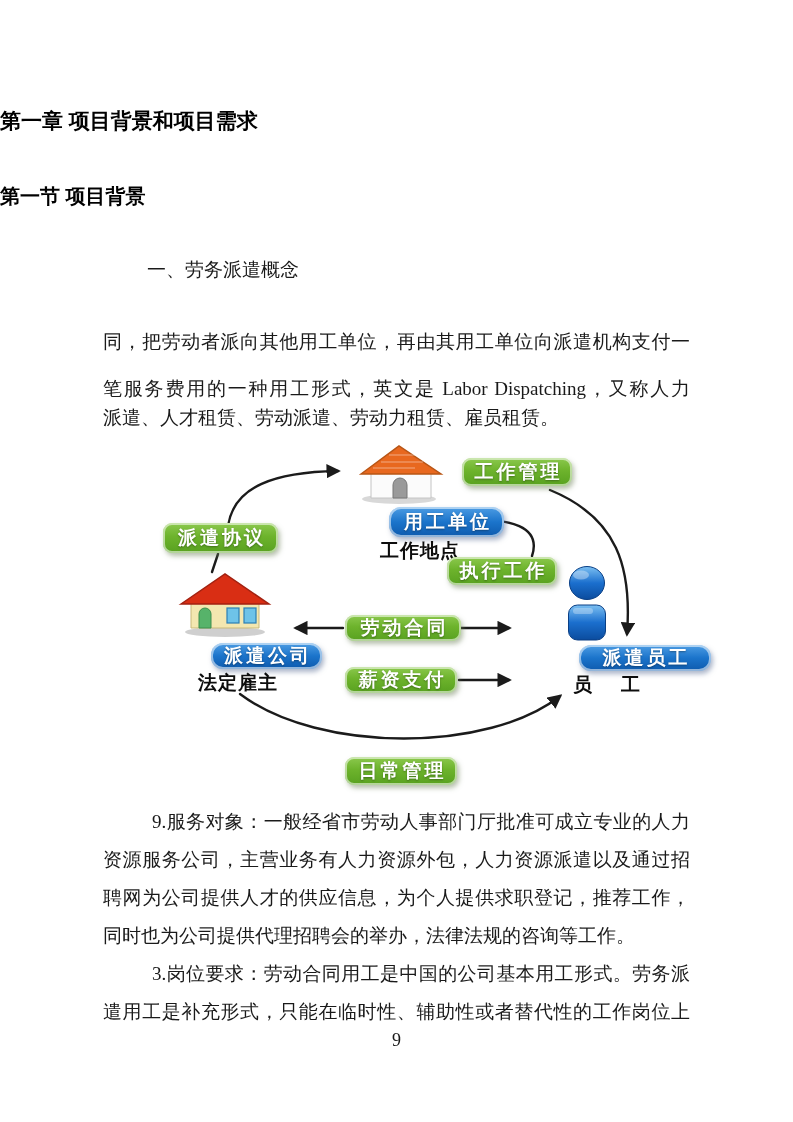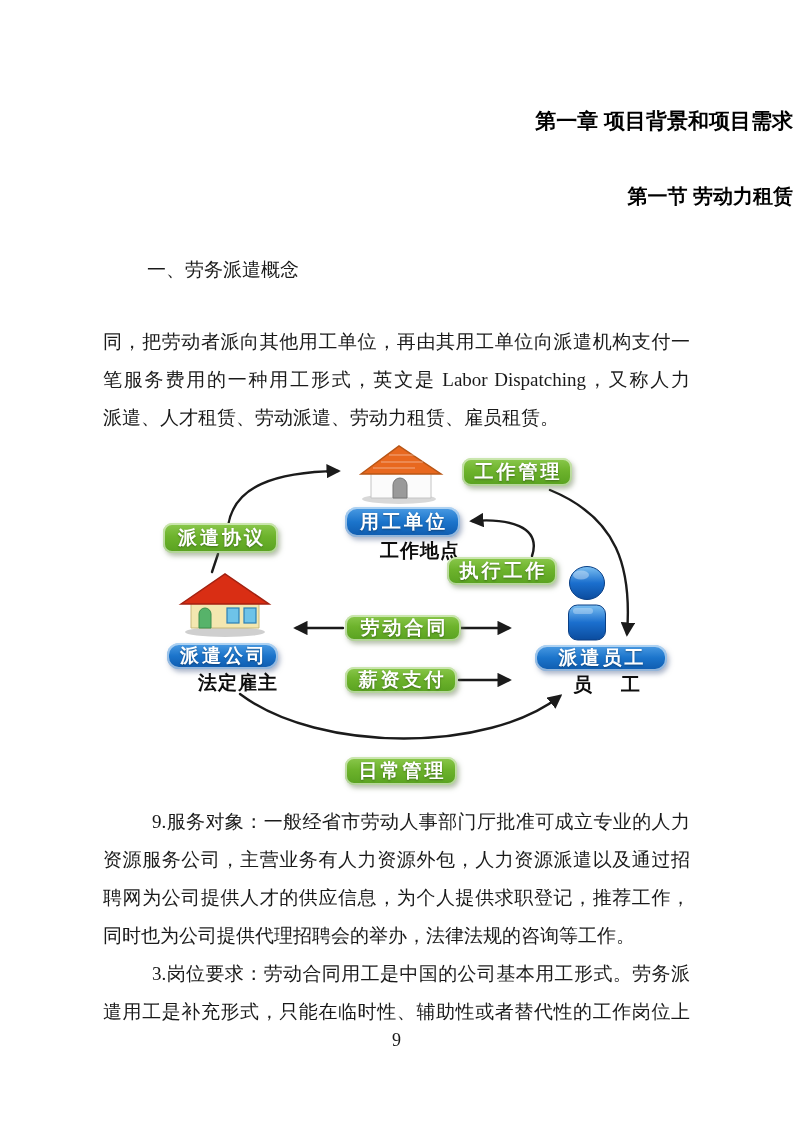--- a/index.html
+++ b/index.html
@@ -2,21 +2,21 @@
 <html><head>
 <meta charset="utf-8">
 <style>
   html,body { margin:0; padding:0; background:#e8e8e8; }
   .page {
     position:relative; width:793px; height:1122px; margin:0 auto;
     background:#ffffff; overflow:hidden;
     font-family:"Liberation Serif","DejaVu Serif",serif; color:#1a1a1a;
   }
   .h1, .h2 {
-    position:absolute; left:0; width:793px; text-align:right; margin:0;
+    position:absolute; left:0; width:793px; text-align:left; margin:0;
     font-family:"Liberation Sans","DejaVu Sans",sans-serif; font-weight:bold; color:#000;
   }
   .h1 { top:107px; font-size:21px; }
   .h2 { top:183px; font-size:20px; }
   .line {
     position:absolute; left:103px; width:587px; height:28px; line-height:28px;
     font-size:19px; white-space:nowrap;
   }
   .jl { white-space:normal; text-align:justify; text-align-last:justify; }
   .indent-a { text-indent:44px; }
@@ -36,39 +36,40 @@
   }
   .pill.green {
     background:linear-gradient(180deg,#8cc94e 0%,#6db32c 45%,#58a120 100%);
     box-shadow:inset 0 0 0 2px rgba(255,255,255,.55), 2px 3px 5px rgba(110,130,90,.5);
     text-align:right;
   }
   .pill.blue {
     border-radius:12px;
     background:linear-gradient(180deg,#4d9de4 0%,#1b74cb 50%,#0e5aad 100%);
     box-shadow:inset 0 0 0 2px rgba(255,255,255,.55), 2px 3px 5px rgba(90,110,150,.5);
+    margin-left:44px;
   }
   .dlabel {
     position:absolute; z-index:3; font-family:"Liberation Sans","DejaVu Sans",sans-serif;
     font-weight:bold; color:#0d0d0d; font-size:19px; text-align:right; letter-spacing:1px;
   }
   .dlabel.wide { letter-spacing:5px; }
 </style>
 </head>
 <body>
 
 <div class="page">
 
   <h1 class="h1">第一章 项目背景和项目需求</h1>
-  <h2 class="h2">第一节 劳动力租赁</h2>
+  <h2 class="h2">第一节 项目背景</h2>
 
   <div class="line indent-a" style="top:256px">一、劳务派遣概念</div>
 
   <div class="line jl" style="top:328px">同，把劳动者派向其他用工单位，再由其用工单位向派遣机构支付一</div>
-  <div class="line jl" style="top:366px">笔服务费用的一种用工形式，英文是 Labor Dispatching，又称人力</div>
+  <div class="line jl" style="top:375px">笔服务费用的一种用工形式，英文是 Labor Dispatching，又称人力</div>
   <div class="line" style="top:404px">派遣、人才租赁、劳动派遣、劳动力租赁、雇员租赁。</div>
 
   <div class="diagram">
 
     <svg class="arrowsvg" width="500" height="352" viewBox="0 0 500 352">
       <defs>
         <marker id="ah" viewBox="0 0 10 10" refX="8" refY="5" markerWidth="6" markerHeight="6" orient="auto-start-reverse">
           <path d="M0,0 L10,5 L0,10 z" fill="#1b1b1b"></path>
         </marker>
       </defs>

